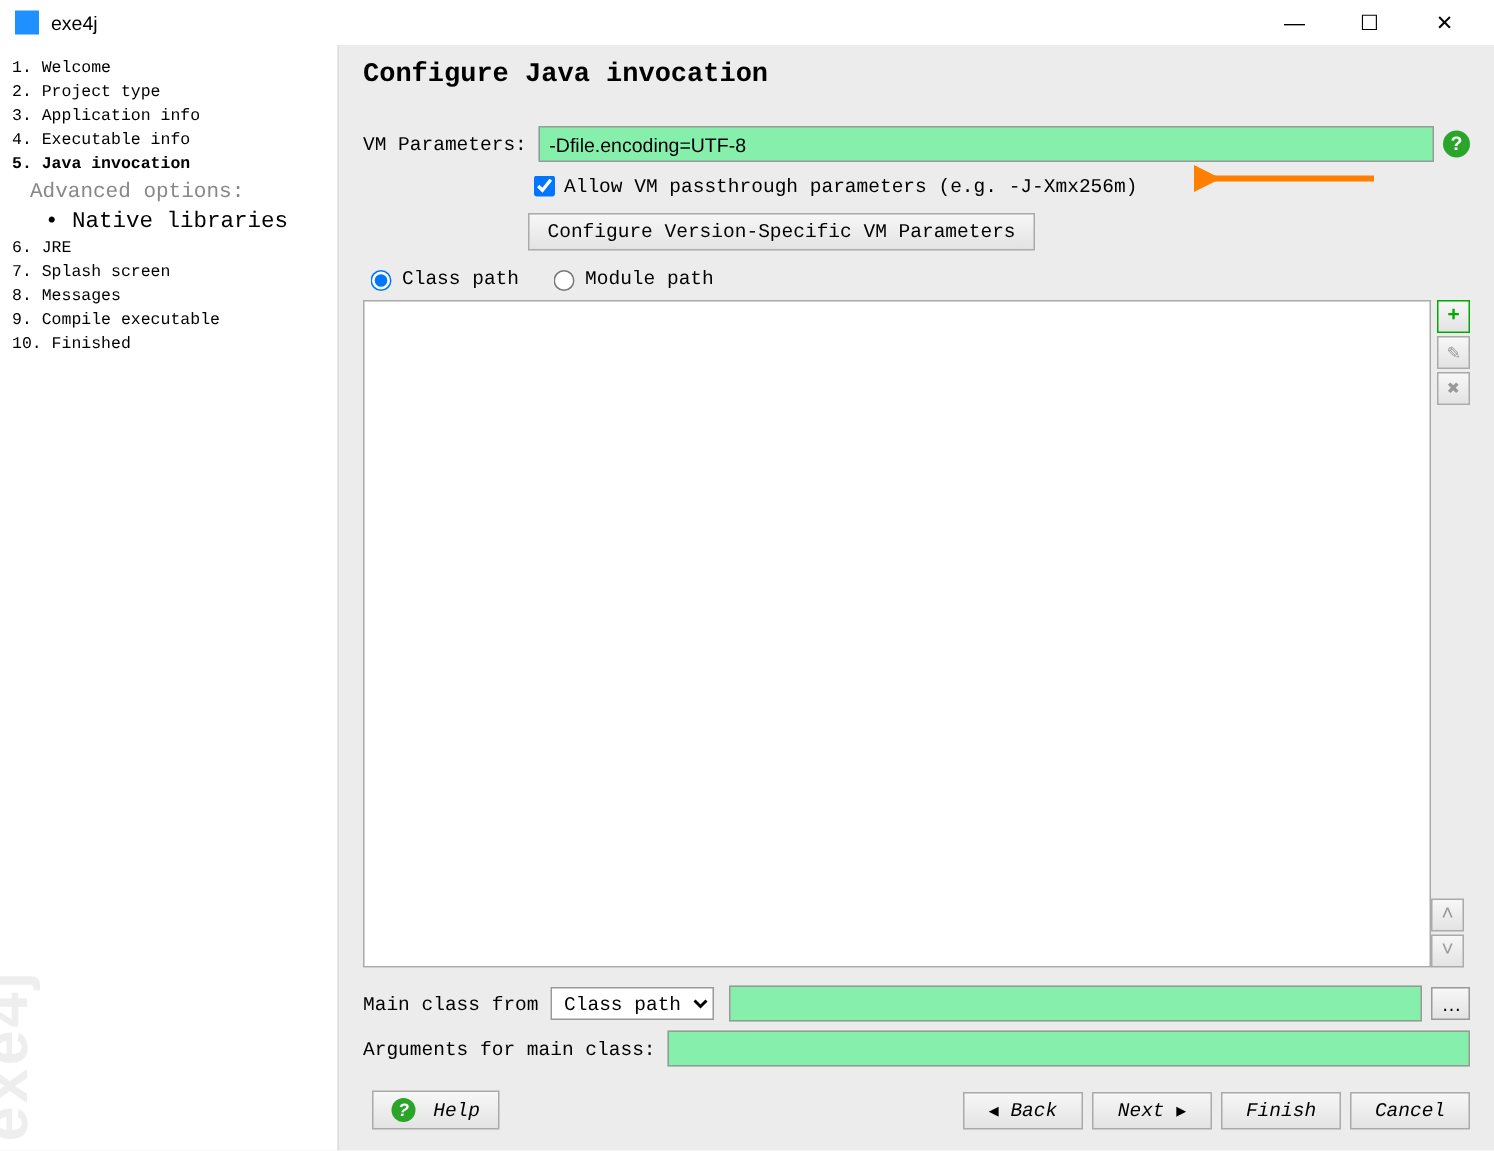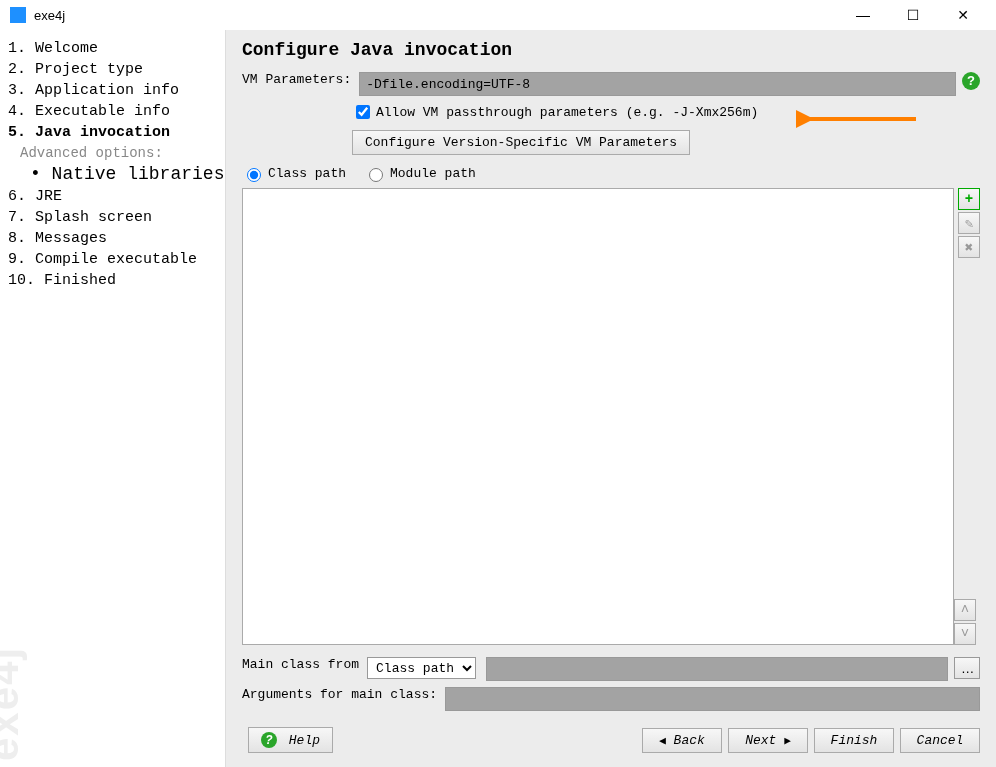--- a/index.html
+++ b/index.html
@@ -31,59 +31,59 @@
   .titlebar .title { font-family: Arial, sans-serif; font-size:13px; }
   .win-controls { margin-left:auto; display:flex; gap: 20px; padding-right:8px; }
   .win-controls span { font-family: Arial,sans-serif; font-size:14px; width:30px; text-align:center; }
   .container { display:flex; height: calc(100% - 30px); }
   .sidebar {
     width: 225px;
     background: #fff;
     padding: 8px 0 0 6px;
     position:relative;
   }
-  .sidebar .step { padding: 2px 0 2px 2px; font-size:15px; white-space:nowrap; }
+  .sidebar .step { padding: 2px 0 2px 2px; font-size:11px; white-space:nowrap; }
   .sidebar .step.current { font-weight:bold; }
   .sidebar .sub { font-size:14px; color:#888; padding: 2px 0 1px 14px; }
-  .sidebar .subitem { font-size:18px; padding:2px 0 2px 24px; }
+  .sidebar .subitem { font-size:15px; padding:2px 0 2px 24px; }
   .sidebar .watermark {
     position:absolute; bottom:6px; left:28px;
     font-family: Arial, sans-serif;
     font-size:42px; font-weight:bold;
     color:#eee;
     transform: rotate(-90deg);
     transform-origin: left bottom;
     letter-spacing:2px;
   }
   .main {
     flex:1;
     background: #ececec;
     border-left:1px solid #ddd;
     display:flex;
     flex-direction:column;
     position:relative;
   }
   .main-header {
-    padding: 10px 16px 12px 16px;
+    padding: 10px 16px 24px 16px;
   }
   .main-header h1 {
     margin:0;
     font-size:18px;
     font-weight:bold;
     font-family:"Courier New",monospace;
   }
   .form-area { padding: 0 16px; flex:1; display:flex; flex-direction:column; }
-  .row { display:flex; margin-bottom:6px; }
+  .row { display:flex; align-items:center; margin-bottom:6px; }
   .lbl { white-space:nowrap; margin-right:8px; }
   input[type="text"].txt {
     flex:1;
     border:1px solid #999;
-    background:#a3a3a3;
+    background:#86efac;
     padding:3px 6px;
-    font-family:Liberation Mono, monospace;
+    font-family:Liberation Sans, sans-serif;
     font-size:13px;
     height:24px;
   }
   .help-icon {
     width:18px;height:18px;
     border-radius:50%;
     background:#2aa52a;
     color:#fff;
     font-family:Arial,sans-serif;
     font-weight:bold;

